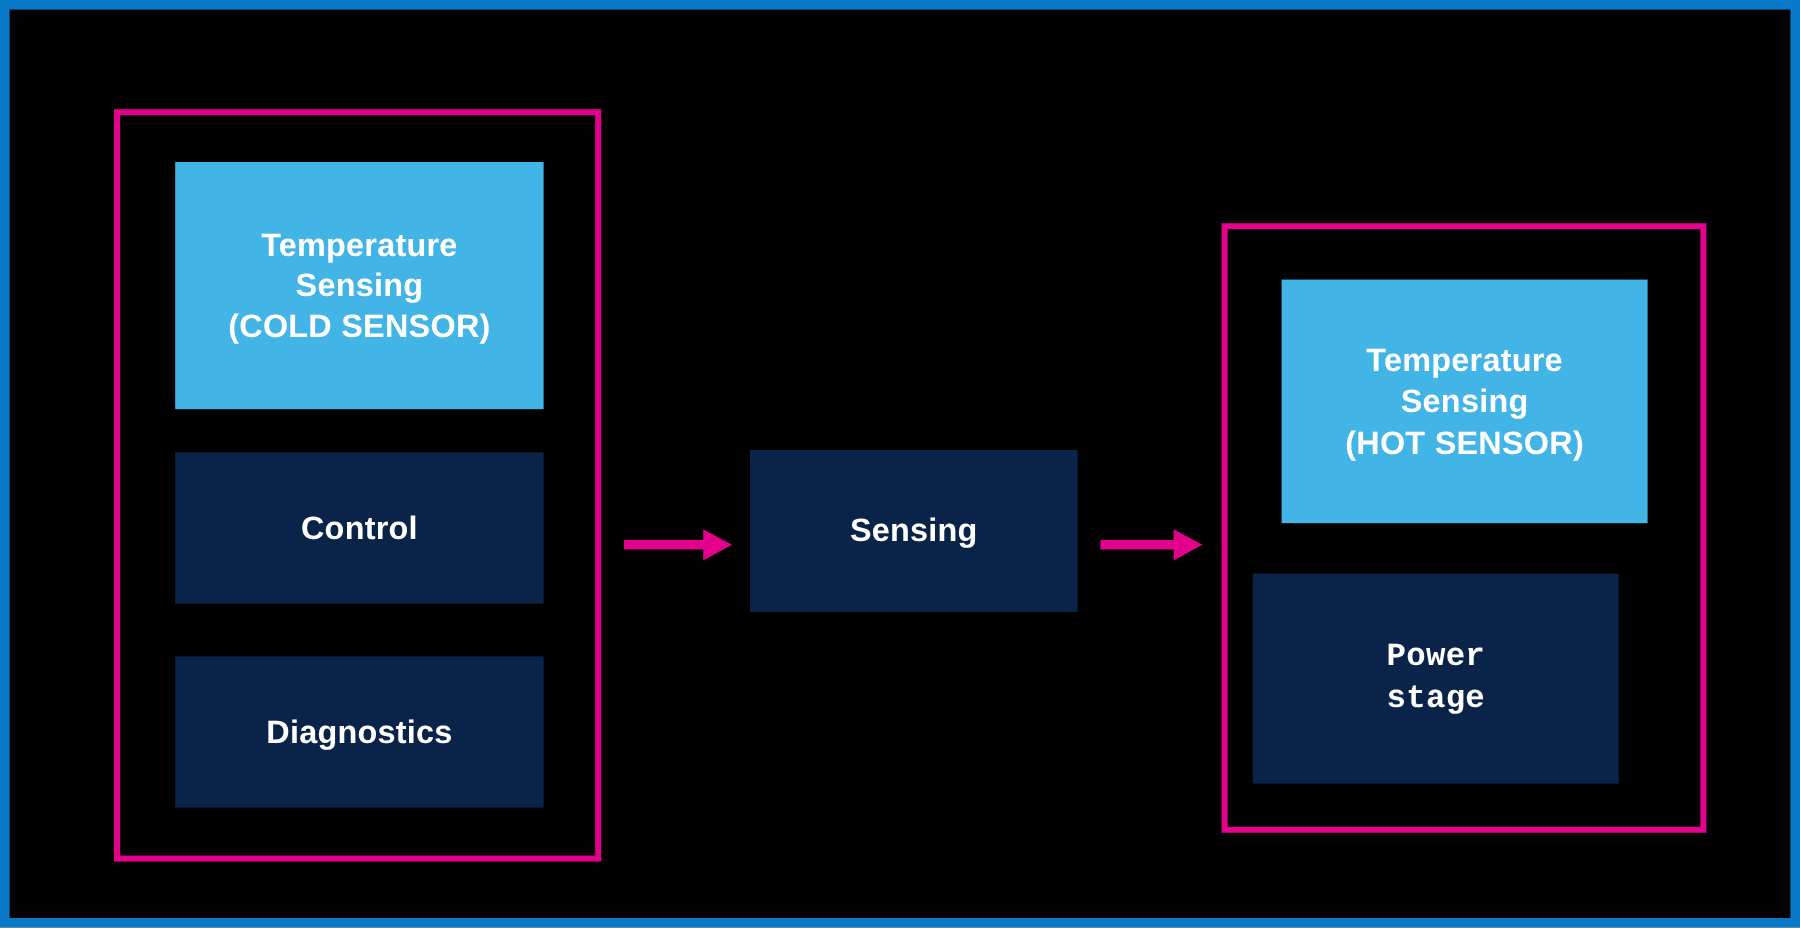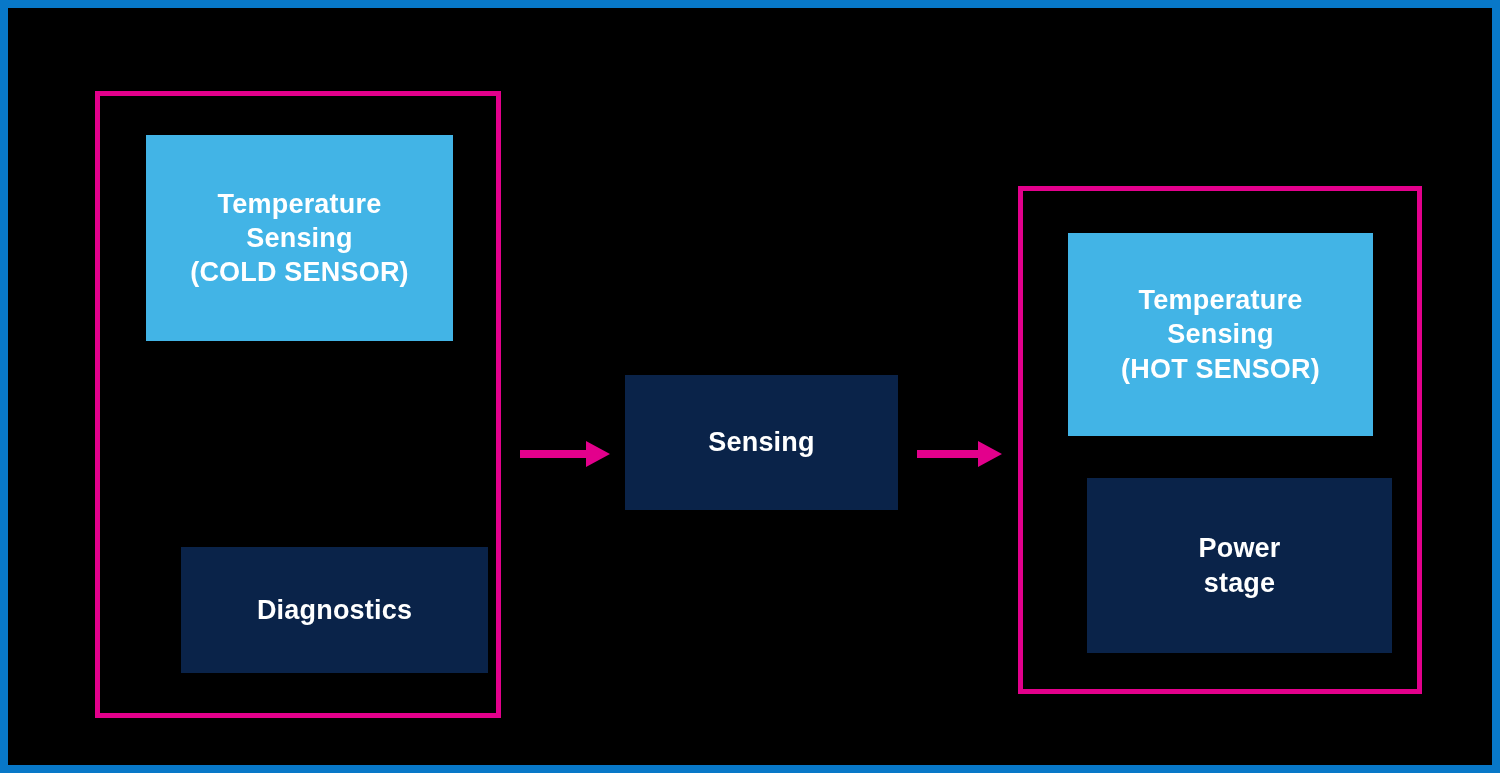--- a/index.html
+++ b/index.html
@@ -49,41 +49,42 @@
     height: 0;
   }
   .arrow svg {
     display: block;
     overflow: visible;
   }
   
   #frame-cold        { left: 87px;  top: 83px;  width: 406px; height: 627px; }
   #block-cold-sensor { left: 138px; top: 127px; width: 307px; height: 206px; font-size: 27px; }
   #block-control     { left: 138px; top: 369px; width: 307px; height: 126px; font-size: 27px; }
-  #block-diagnostics { left: 138px; top: 539px; width: 307px; height: 126px; font-size: 27px; margin-left: 35px; }
+  #block-diagnostics { left: 138px; top: 539px; width: 307px; height: 126px; font-size: 27px; }
   
   #block-driving     { left: 617px; top: 367px; width: 273px; height: 135px; font-size: 27px; }
   #arrow-left        { left: 512px; top: 433px; width: 90px; }
   #arrow-right       { left: 909px; top: 433px; width: 85px; }
   
   #frame-hot         { left: 1010px; top: 178px; width: 404px; height: 508px; }
   #block-hot-sensor  { left: 1060px; top: 225px; width: 305px; height: 203px; font-size: 27px; }
-  #block-power-stage { left: 1079px; top: 470px; width: 305px; height: 175px; font-size: 27px; }
+  #block-power-stage { left: 1036px; top: 470px; width: 305px; height: 175px; font-size: 27px; font-family: Liberation Mono, monospace; }
 </style>
 </head>
 <body>
 
 <div id="canvas">
 
   <div id="frame-cold" class="group-frame"></div>
 
   <div id="block-cold-sensor" class="block sensor">Temperature
 Sensing
 (COLD SENSOR)</div>
 
+  <div id="block-control" class="block navy">Control</div>
 
   <div id="block-diagnostics" class="block navy">Diagnostics</div>
 
   <div id="arrow-left" class="arrow">
     <svg width="90" height="26" viewBox="0 0 90 26" aria-hidden="true">
       <path d="M0 9 L66 9 L66 0 L90 13 L66 26 L66 17 L0 17 Z" fill="#e3008c"></path>
     </svg>
   </div>
 
   <div id="block-driving" class="block navy">Sensing</div>

